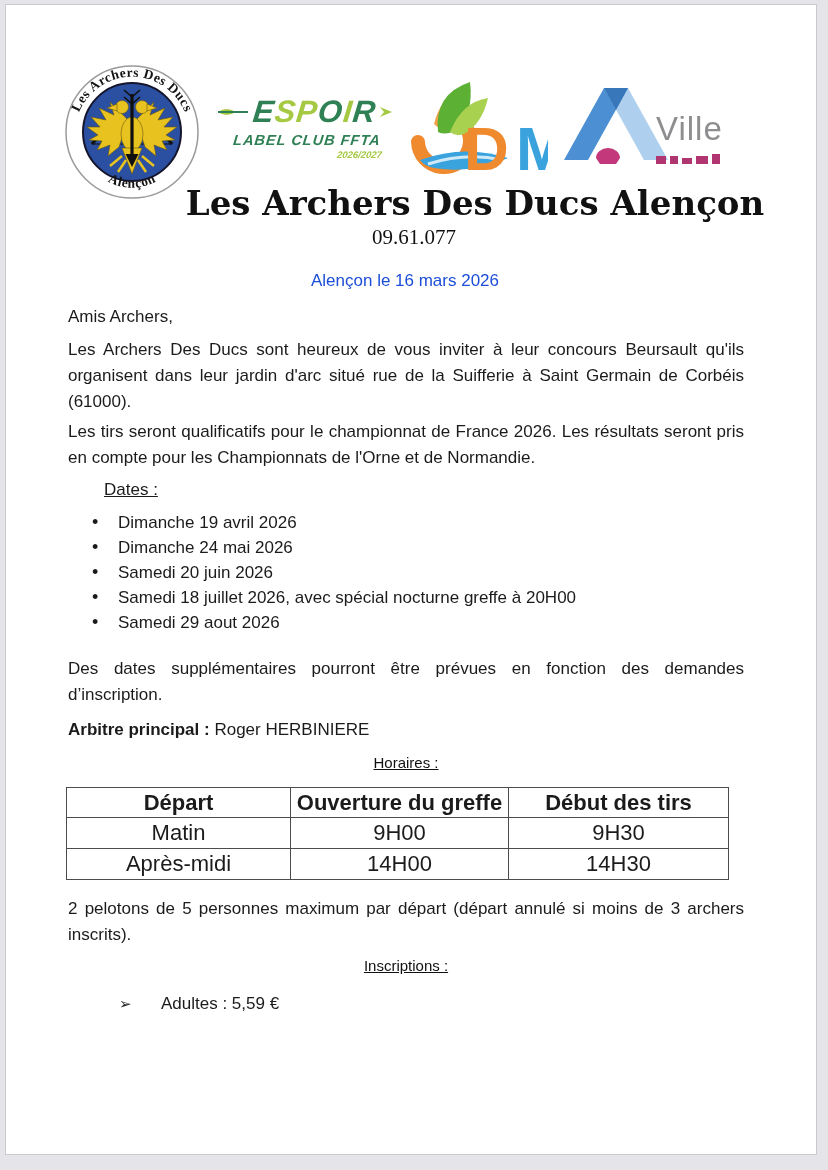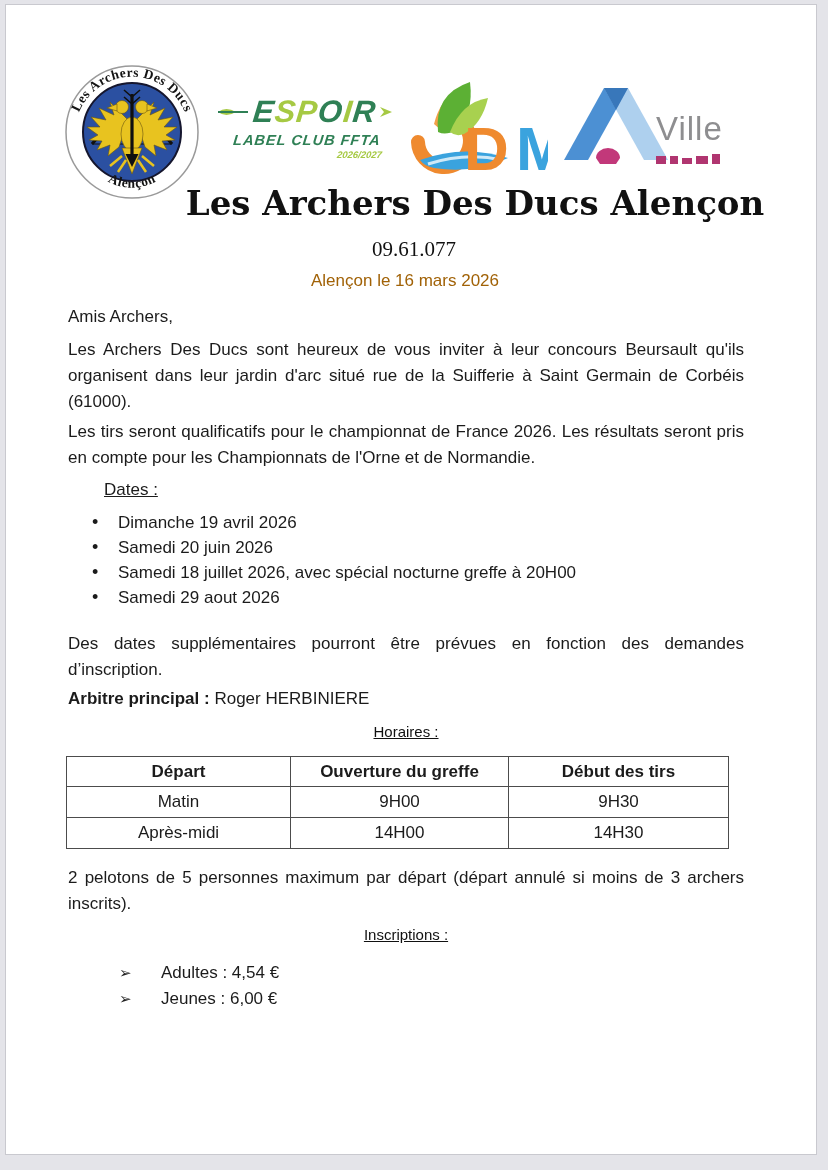--- a/index.html
+++ b/index.html
@@ -19,40 +19,40 @@
   .g-light { color:#a6c943; }
   .espoir-label { font-weight:bold; font-size:14.5px; color:#2f8055; letter-spacing:1px; transform:skewX(-6deg); margin-top:2px; text-align:center; }
   .espoir-season { font-weight:bold; font-size:9.5px; color:#a6c943; text-align:right; padding-right:16px; transform:skewX(-6deg); margin-top:1px; }
   .odm-logo { left:404px; top:80px; width:144px; height:102px; overflow:hidden; }
   .ville-logo { left:556px; top:82px; width:186px; height:82px; overflow:hidden; }
 
   
   .doc-title { left:130px; top:183px; width:690px; text-align:center;
                font-family:"DejaVu Serif", serif; font-weight:700; font-size:34px;
                letter-spacing:0px; color:#111; }
-  .club-number { left:0; top:237px; width:828px; text-align:center;
+  .club-number { left:0; top:225px; width:828px; text-align:center;
                  font-family:"Liberation Serif", serif; font-size:21px; color:#111; }
-  .date-line { left:0; top:271px; width:810px; text-align:center; font-size:17px; color:#a16207; }
+  .date-line { left:0; top:271px; width:810px; text-align:center; font-size:17px; color:#1d4ed8; }
 
   
   .body { left:68px; top:304px; width:676px; font-size:17px; line-height:26px; color:#1b1b1b; }
   .body p.just { text-align:justify; }
   .salutation { margin-bottom:7px; }
   .p2 { margin-top:4px; }
   .h-dates { margin-top:6px; margin-left:36px; font-weight:normal; text-decoration:underline; }
   ul.dates { list-style:none; margin-top:7px; }
   ul.dates li { position:relative; padding-left:50px; line-height:25px; }
   ul.dates li::before { content:"•"; position:absolute; left:24px; top:0; font-size:18px; }
   .note1 { margin-top:21px; }
-  .arbitre { margin-top:3px; }
+  .arbitre { margin-top:9px; }
   .arbitre b { font-weight:bold; }
   .h-center { text-align:center; font-size:15px; text-decoration:underline; color:#111; }
   .h-horaires { margin-top:7px; }
   table.horaires { border-collapse:collapse; margin-top:11px; margin-left:-2px; width:662px;
-                   font-size:17px; table-layout:fixed; }
+                   font-size:22px; table-layout:fixed; }
   table.horaires th, table.horaires td { border:1px solid #4c4c4c; text-align:center; padding:0; }
   table.horaires th { font-weight:bold; height:30px; }
   table.horaires td { height:31px; font-weight:normal; }
   .col1 { width:224px; } .col2 { width:218px; } .col3 { width:220px; }
   .note2 { margin-top:16px; }
   .h-inscriptions { margin-top:5px; }
   ul.prices { list-style:none; margin-top:12px; }
   ul.prices li { position:relative; padding-left:93px; line-height:26px; }
   ul.prices li::before { content:"\27A2"; position:absolute; left:51px; top:0; font-size:15px; color:#222; }
 </style>
@@ -157,20 +157,21 @@
   <div class="abs date-line">Alençon le 16 mars 2026</div>
 
   <div class="abs body">
     <p class="salutation">Amis Archers,</p>
     <p class="just">Les Archers Des Ducs sont heureux de vous inviter à leur concours Beursault qu'ils organisent dans leur jardin d'arc situé rue de la Suifferie à Saint Germain de Corbéis (61000).</p>
     <p class="just p2">Les tirs seront qualificatifs pour le championnat de France 2026. Les résultats seront pris en compte pour les Championnats de l'Orne et de Normandie.</p>
 
     <p class="h-dates">Dates :</p>
     <ul class="dates">
       <li>Dimanche 19 avril 2026</li>
+      <li>Dimanche 24 mai 2026</li>
       <li>Samedi 20 juin 2026</li>
       <li>Samedi 18 juillet 2026, avec spécial nocturne greffe à 20H00</li>
       <li>Samedi 29 aout 2026</li>
     </ul>
 
     <p class="just note1">Des dates supplémentaires pourront être prévues en fonction des demandes d’inscription.</p>
 
     <p class="arbitre"><b>Arbitre principal :</b><span> </span><span>Roger HERBINIERE</span></p>
 
     <p class="h-center h-horaires">Horaires :</p>
@@ -199,17 +200,16 @@
           <td>14H00</td>
           <td>14H30</td>
         </tr>
       </tbody>
     </table>
 
     <p class="just note2">2 pelotons de 5 personnes maximum par départ (départ annulé si moins de 3 archers inscrits).</p>
 
     <p class="h-center h-inscriptions">Inscriptions :</p>
     <ul class="prices">
-      <li>Adultes : 4,54 €</li>
-      <li>Jeunes : 6,00 €</li>
+      <li>Adultes : 5,59 €</li>
     </ul>
   </div>
 </div>
 
 </body></html>

